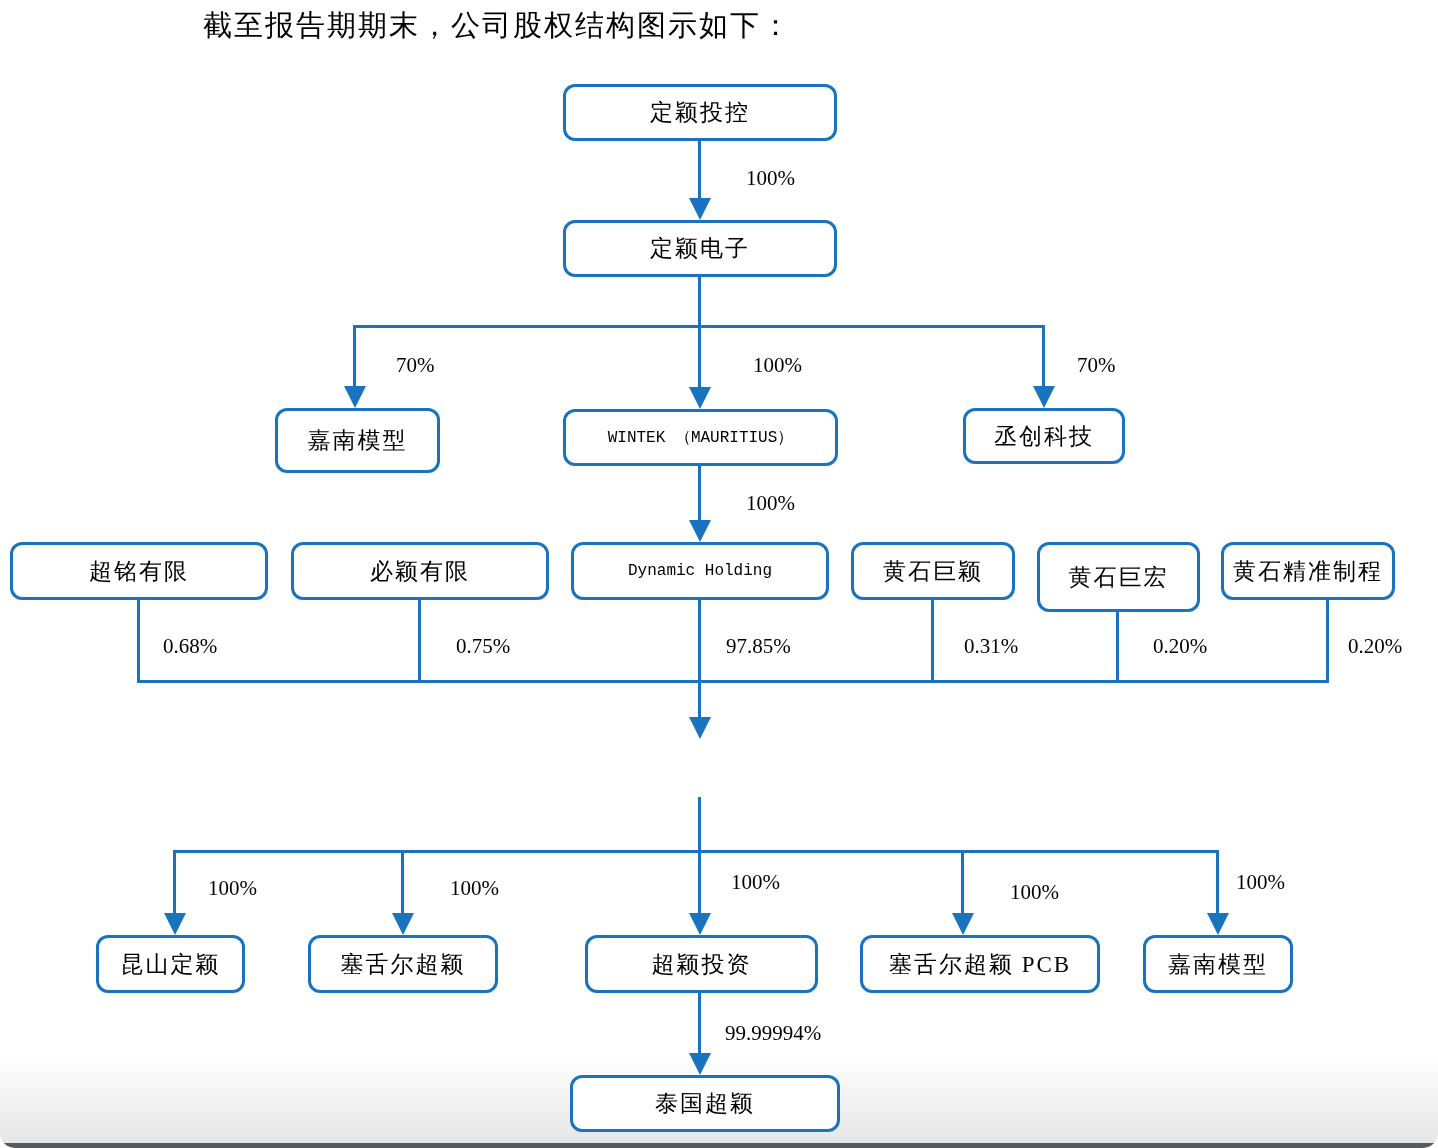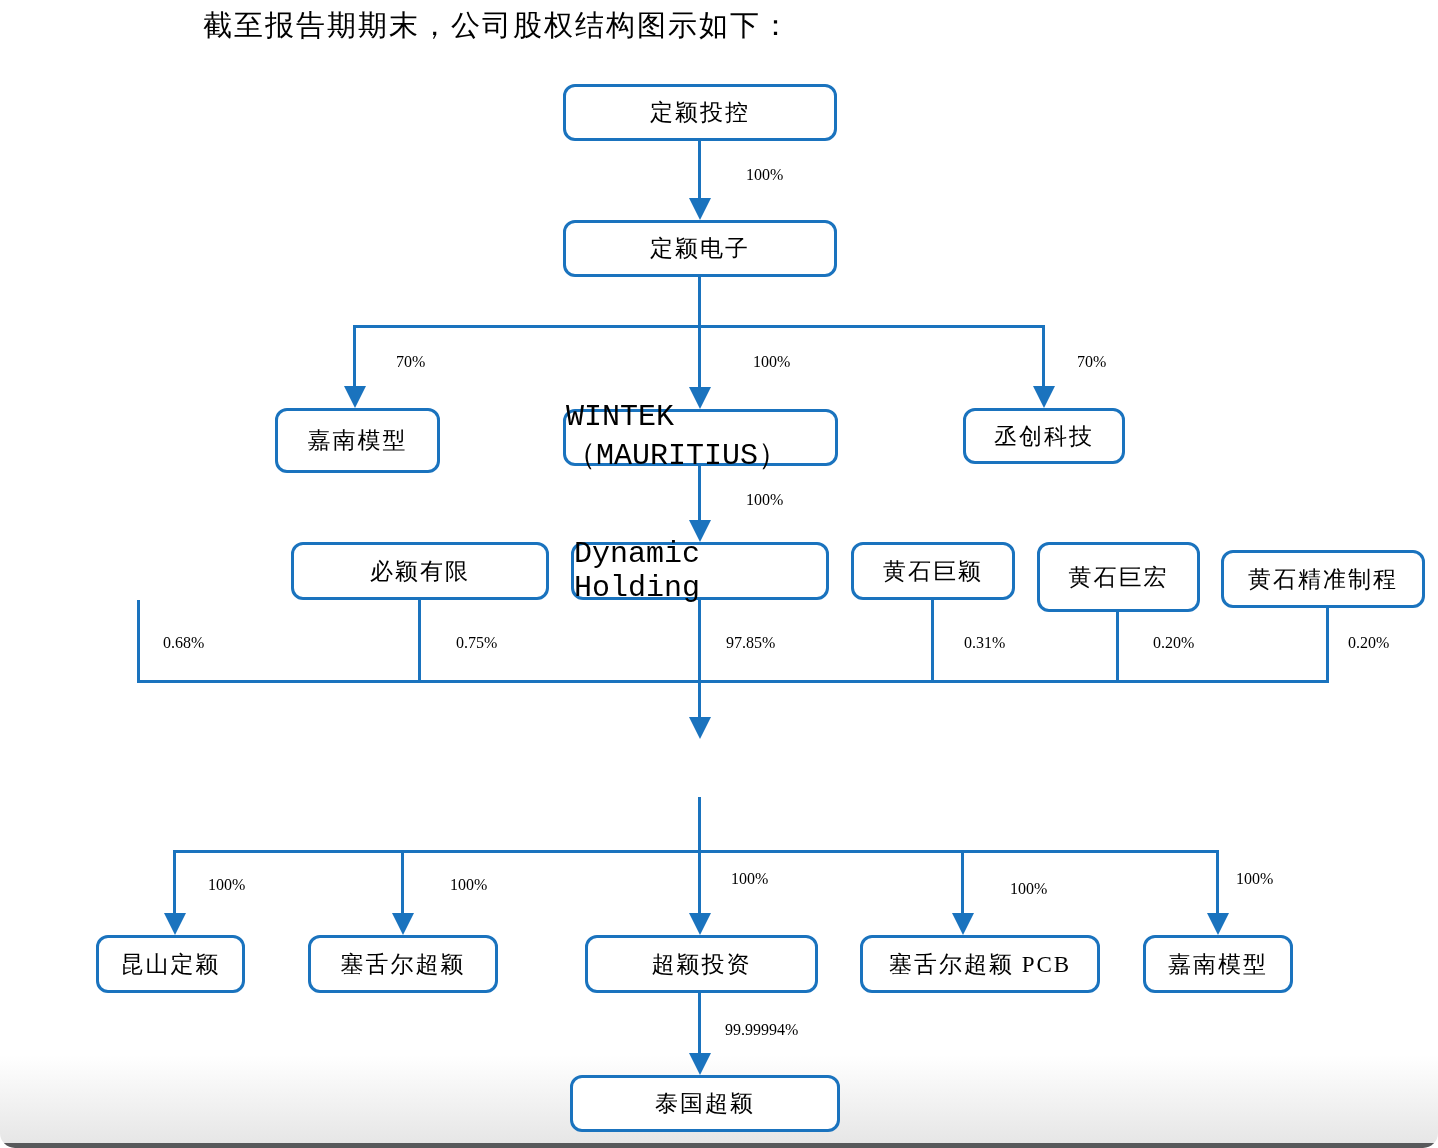--- a/index.html
+++ b/index.html
@@ -12,27 +12,27 @@
     font-family:"Liberation Serif","DejaVu Serif",serif;color:#000;overflow:hidden;border-radius:15px;
   }
   .title{position:absolute;left:203px;top:6px;font-size:29px;letter-spacing:2px;z-index:3;}
   .band{position:absolute;left:0;top:1055px;width:100%;height:88px;background:linear-gradient(#ffffff,#e6e6e6);z-index:0;}
   .bbar{position:absolute;left:0;top:1143px;width:100%;height:5px;background:#58595b;z-index:4;}
   .node{
     position:absolute;box-sizing:border-box;border:3px solid var(--blue);border-radius:12px;
     background:#ffffff;display:flex;align-items:center;justify-content:center;
     font-size:23px;letter-spacing:2px;z-index:2;
   }
-  .node.latin{font-family:"Liberation Mono",monospace;font-size:30px;letter-spacing:0;}
+  .node.latin{font-family:"Liberation Mono",monospace;font-size:16px;letter-spacing:0;}
   .node.highlight{background:var(--orange);}
   .vline{position:absolute;width:3px;background:var(--blue);z-index:1;}
   .hline{position:absolute;height:3px;background:var(--blue);z-index:1;}
   .arrow{position:absolute;width:0;height:0;border-left:11px solid transparent;
     border-right:11px solid transparent;border-top:22px solid var(--blue);z-index:1;}
-  .pct{position:absolute;font-size:16px;z-index:3;white-space:nowrap;}
+  .pct{position:absolute;font-size:21px;z-index:3;white-space:nowrap;}
 </style>
 </head>
 <body>
 
 <div class="canvas">
 
   <div class="title">截至报告期期末，公司股权结构图示如下：</div>
 
   <div class="band"></div>
   <div class="bbar"></div>
@@ -96,25 +96,26 @@
   <div class="pct" style="left:1236px;top:870px;">100%</div>
   <div class="pct" style="left:725px;top:1021px;">99.99994%</div>
 
   <div class="node" style="left:563px;top:84px;width:274px;height:57px;">定颖投控</div>
   <div class="node" style="left:563px;top:220px;width:274px;height:57px;">定颖电子</div>
 
   <div class="node" style="left:275px;top:408px;width:165px;height:65px;">嘉南模型</div>
   <div class="node latin" style="left:563px;top:409px;width:275px;height:57px;">WINTEK （MAURITIUS）</div>
   <div class="node" style="left:963px;top:408px;width:162px;height:56px;">丞创科技</div>
 
+  <div class="node" style="left:10px;top:542px;width:258px;height:58px;">超铭有限</div>
   <div class="node" style="left:291px;top:542px;width:258px;height:58px;">必颖有限</div>
   <div class="node latin" style="left:571px;top:542px;width:258px;height:58px;">Dynamic Holding</div>
   <div class="node" style="left:851px;top:542px;width:164px;height:58px;">黄石巨颖</div>
   <div class="node" style="left:1037px;top:542px;width:163px;height:70px;">黄石巨宏</div>
-  <div class="node" style="left:1221px;top:542px;width:204px;height:58px;margin-top:8px;">黄石精准制程</div>
+  <div class="node" style="left:1221px;top:542px;width:174px;height:58px;">黄石精准制程</div>
 
 
   <div class="node" style="left:96px;top:935px;width:149px;height:58px;">昆山定颖</div>
   <div class="node" style="left:308px;top:935px;width:190px;height:58px;">塞舌尔超颖</div>
   <div class="node" style="left:585px;top:935px;width:233px;height:58px;">超颖投资</div>
   <div class="node" style="left:860px;top:935px;width:240px;height:58px;">塞舌尔超颖 PCB</div>
   <div class="node" style="left:1143px;top:935px;width:150px;height:58px;">嘉南模型</div>
 
   <div class="node" style="left:570px;top:1075px;width:270px;height:57px;">泰国超颖</div>
 

